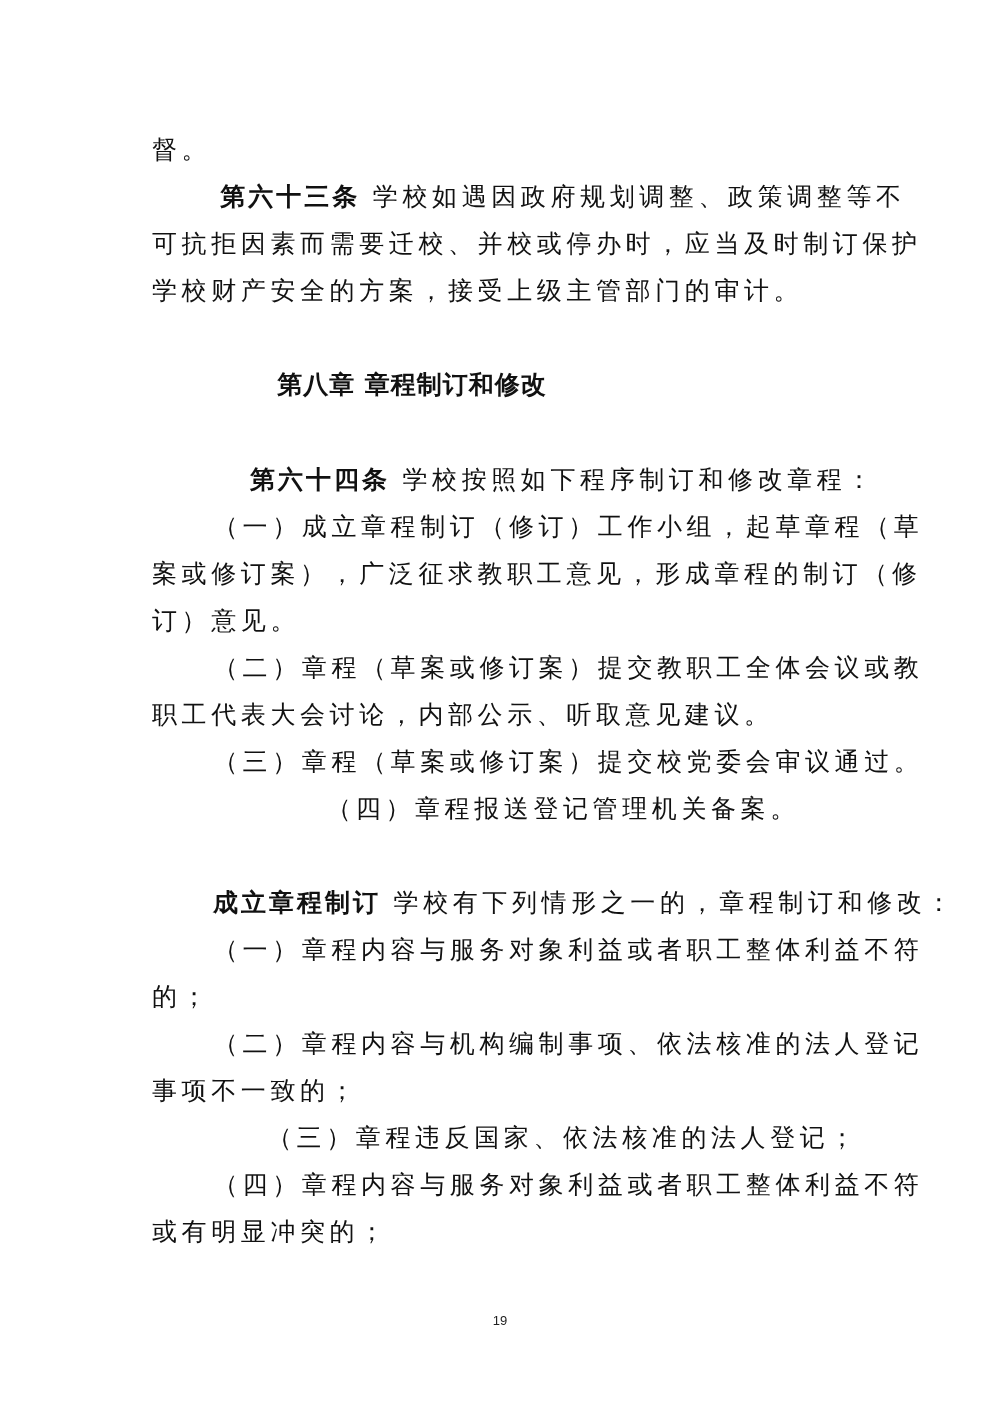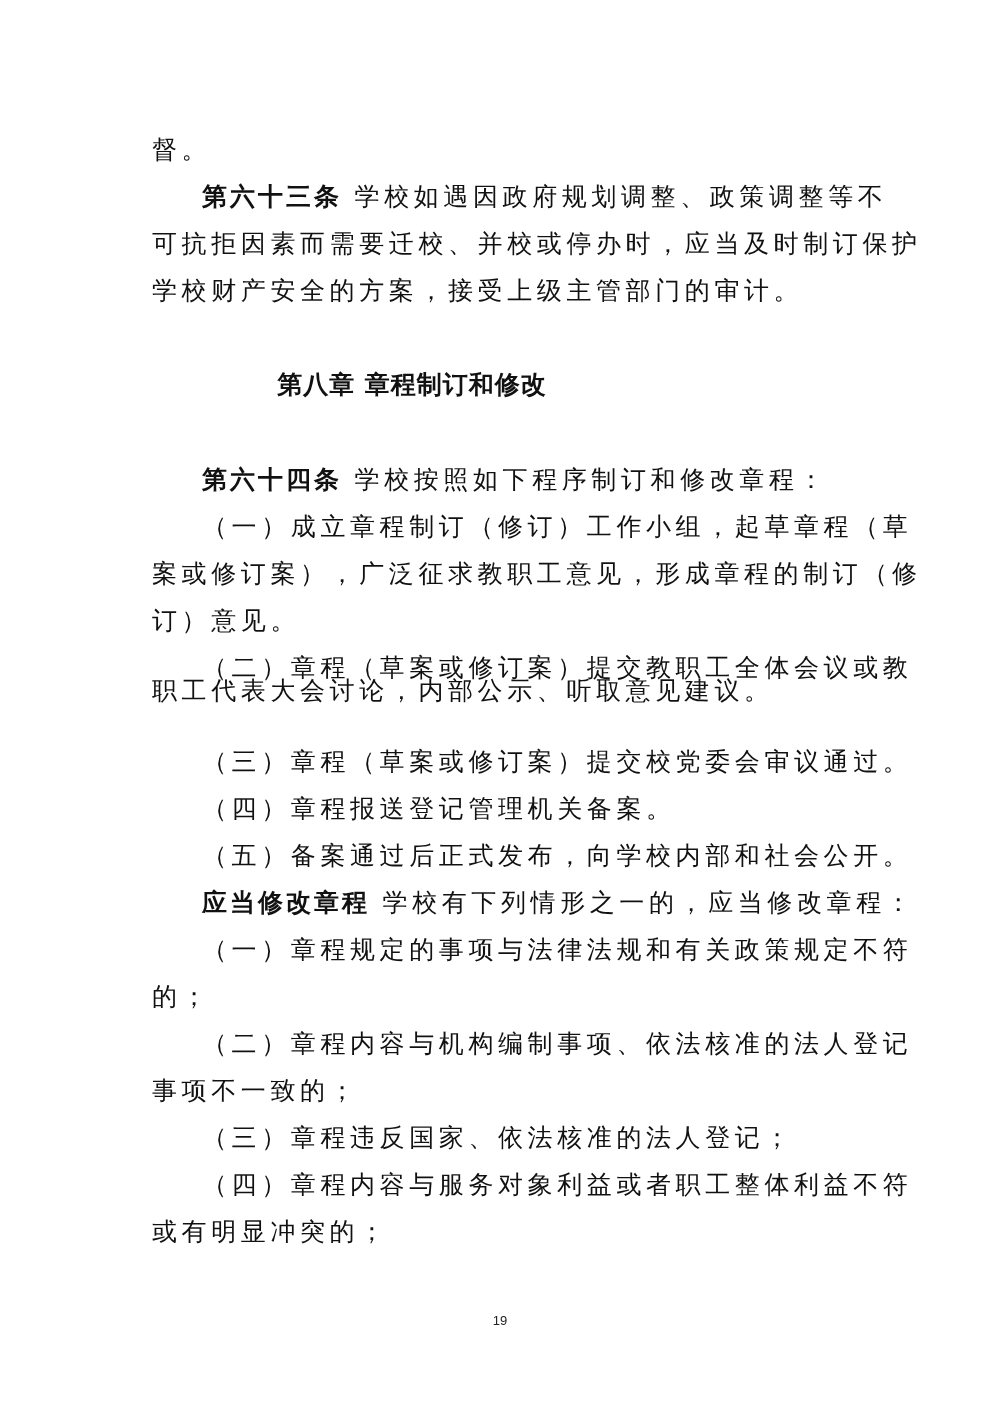--- a/index.html
+++ b/index.html
@@ -7,21 +7,21 @@
     width: 1000px; height: 1415px; position: relative; overflow: hidden;
     font-family: "DejaVu Serif", "Liberation Serif", serif;
     color: #111111;
   }
   .page { position: absolute; left: 0; top: 0; width: 1000px; height: 1415px; }
   .line {
     position: absolute; left: 152px; width: 700px;
     font-size: 25px; line-height: 30px; letter-spacing: 4.6px;
     white-space: nowrap;
   }
-  .indent { left: 202px; }
+  .indent { left: 213px; text-align: center; }
   .bold { font-weight: bold; font-family: "DejaVu Sans", "Liberation Sans", sans-serif; letter-spacing: 3px; }
   .chapter {
     position: absolute; left: 0; width: 824px; top: 368px; text-align: center;
     font-family: "DejaVu Sans", "Liberation Sans", sans-serif;
     font-size: 25px; font-weight: bold; letter-spacing: 1px;
   }
   .pagenum {
     position: absolute; left: 0; width: 1000px; top: 1313px; text-align: center;
     font-family: "Liberation Sans", sans-serif; font-size: 13px; color: #222;
   }
@@ -43,30 +43,29 @@
   <div class="chapter">第八章 章程制订和修改</div>
 
   <div class="line indent" style="top:512px">（一）成立章程制订（修订）工作小组，起草章程（草</div>
   <div class="line indent" style="top:465px">
     <span class="bold">第六十四条</span>
     <span>学校按照如下程序制订和修改章程：</span>
   </div>
   <div class="line" style="top:559px">案或修订案），广泛征求教职工意见，形成章程的制订（修</div>
   <div class="line" style="top:606px">订）意见。</div>
   <div class="line indent" style="top:653px">（二）章程（草案或修订案）提交教职工全体会议或教</div>
-  <div class="line" style="top:676px">职工代表大会讨论，内部公示、听取意见建议。</div>
+  <div class="line" style="top:700px">职工代表大会讨论，内部公示、听取意见建议。</div>
   <div class="line indent" style="top:747px">（三）章程（草案或修订案）提交校党委会审议通过。</div>
   <div class="line indent" style="top:794px">（四）章程报送登记管理机关备案。</div>
-  <div class="line indent" style="top:841px">（五）备案通过后正式发布，向学校内部和社会公开。</div>
 
   <div class="line indent" style="top:888px">
-    <span class="bold">应当修改章程</span>
-    <span>学校有下列情形之一的，应当修改章程：</span>
+    <span class="bold">成立章程制订</span>
+    <span>学校有下列情形之一的，章程制订和修改：</span>
   </div>
-  <div class="line indent" style="top:935px">（一）章程规定的事项与法律法规和有关政策规定不符</div>
+  <div class="line indent" style="top:935px">（一）章程内容与服务对象利益或者职工整体利益不符</div>
   <div class="line" style="top:982px">的；</div>
   <div class="line" style="top:1076px">事项不一致的；</div>
   <div class="line indent" style="top:1029px">（二）章程内容与机构编制事项、依法核准的法人登记</div>
   <div class="line indent" style="top:1123px">（三）章程违反国家、依法核准的法人登记；</div>
   <div class="line indent" style="top:1170px">（四）章程内容与服务对象利益或者职工整体利益不符</div>
   <div class="line" style="top:1217px">或有明显冲突的；</div>
 
   <div class="pagenum">19</div>
 </div>
 

